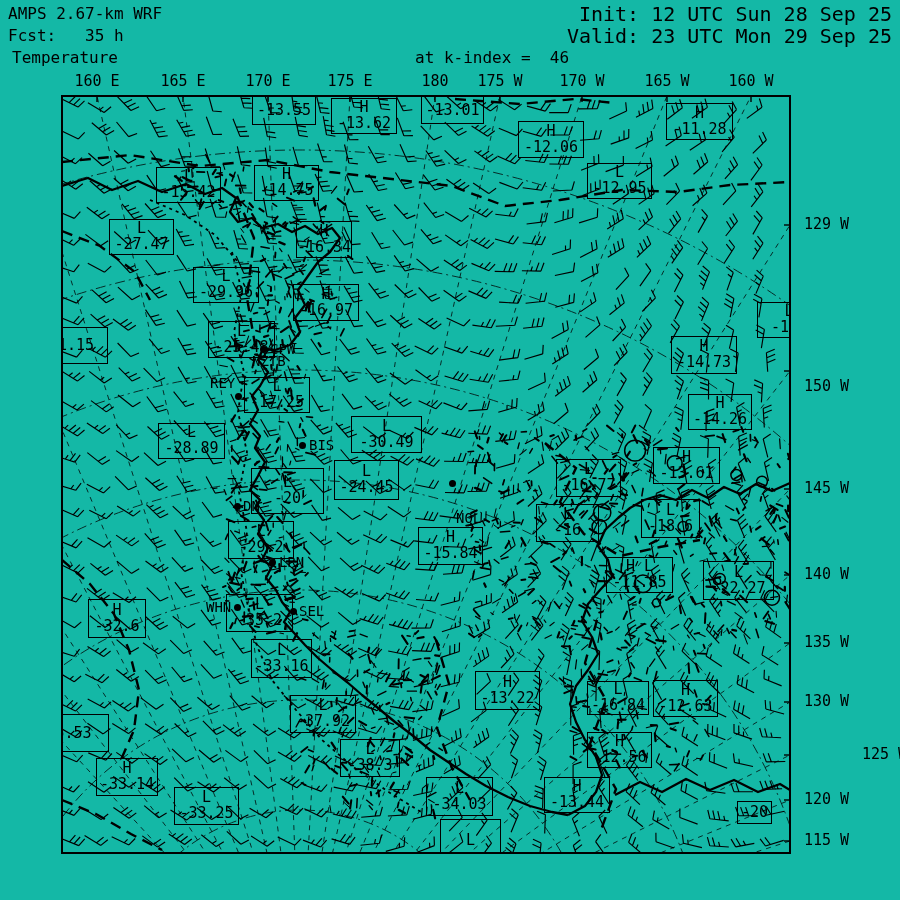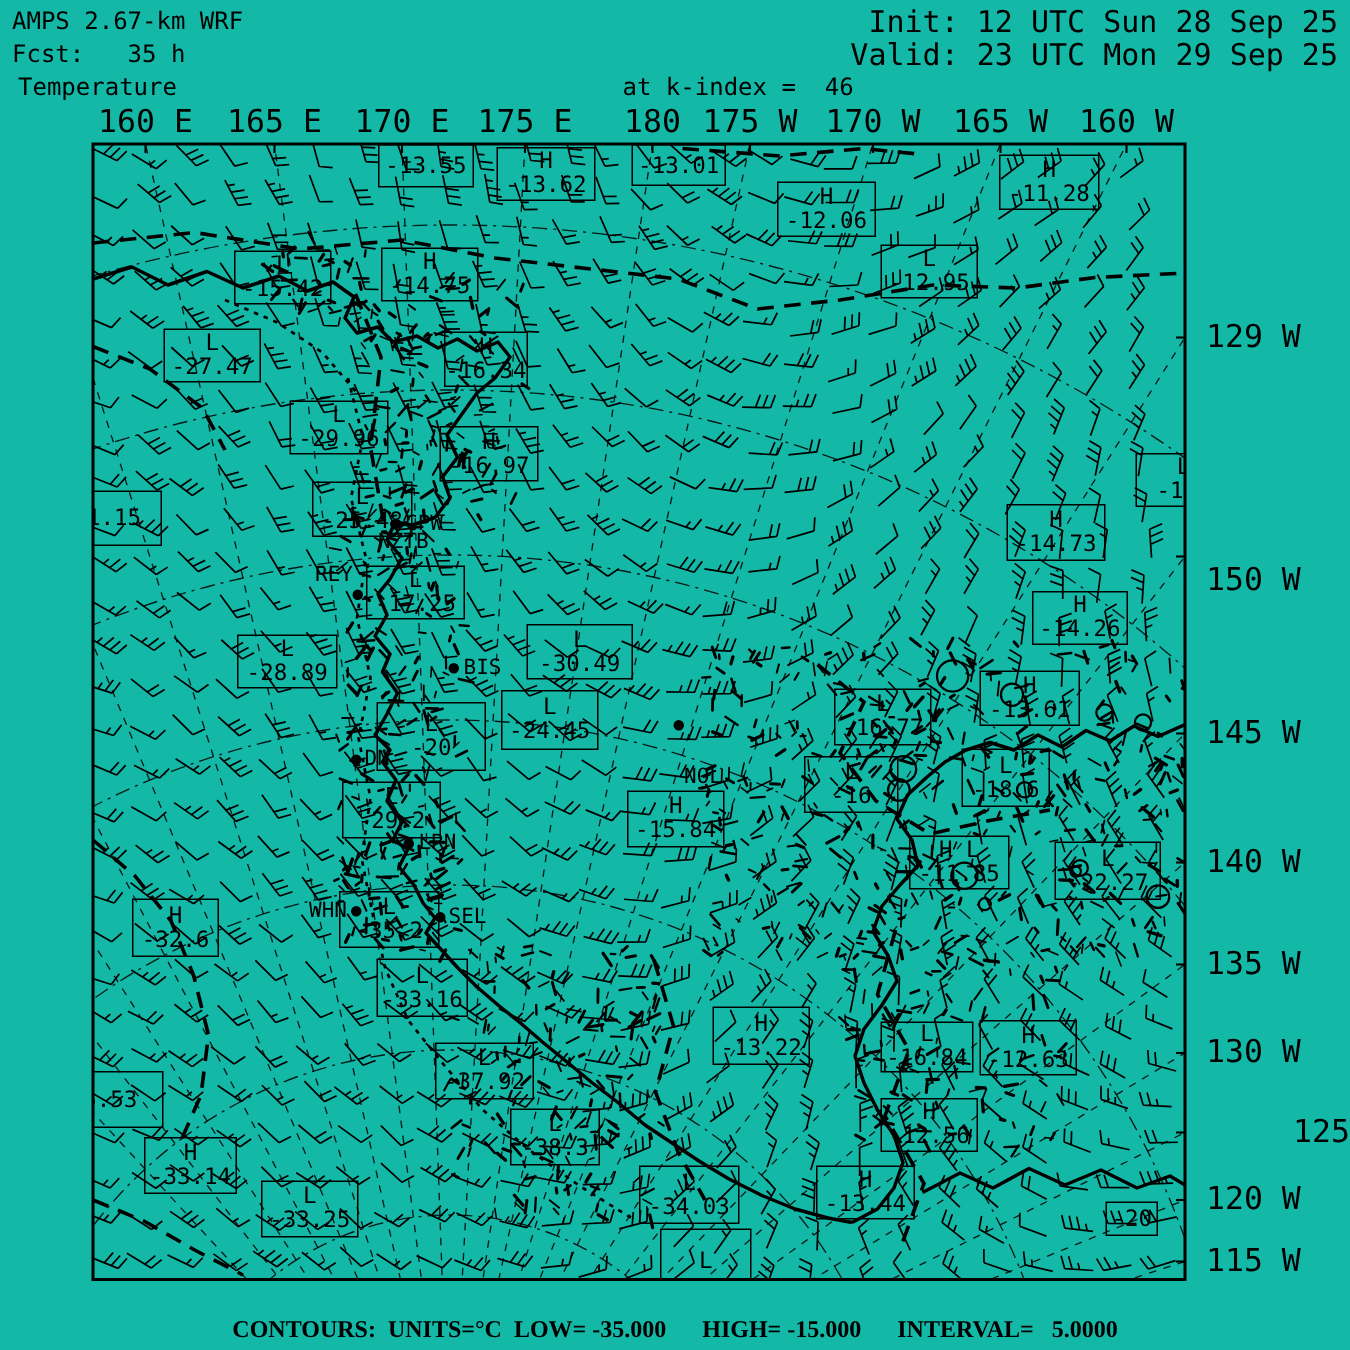--- a/index.html
+++ b/index.html
@@ -8,21 +8,21 @@
   .hdr{position:absolute;font-size:16px;line-height:20px;white-space:pre;}
   .hdr-right{position:absolute;font-size:20px;line-height:20px;white-space:pre;text-align:right;right:8px;}
   #map-svg{position:absolute;left:0;top:0;}
   #overlay{position:absolute;left:62px;top:96px;width:728px;height:757px;overflow:hidden;}
   .hl-box{position:absolute;border:1.4px solid #000;display:flex;flex-direction:column;
           align-items:center;justify-content:center;background:transparent;}
   .hl-letter{font-size:15px;line-height:15px;white-space:pre;}
   .hl-value{font-size:15px;line-height:17px;white-space:pre;}
   .station-dot{position:absolute;width:7px;height:7px;background:#000;border-radius:50%;}
   .station-label{position:absolute;font-size:14px;line-height:14px;white-space:pre;}
-  .tick-label{position:absolute;font-size:21px;line-height:15px;white-space:pre;}
+  .tick-label{position:absolute;font-size:15px;line-height:15px;white-space:pre;}
   .tick-label.top{transform:translateX(-50%);}
   .footer{position:absolute;left:50%;transform:translateX(-50%);top:878px;
           font-family:"Liberation Serif",serif;font-weight:bold;font-size:16px;white-space:pre;}
 </style>
 </head>
 <body>
 
 <div class="page">
   <div class="hdr" style="left:8px;top:4px;">AMPS 2.67-km WRF</div>
   <div class="hdr" style="left:8px;top:26px;">Fcst:   35 h</div>
@@ -2156,14 +2156,13 @@
       <div class="station-dot" style="left: 171.5px; top: 406.5px;"></div>
       <span class="station-label" style="left: 181px; top: 403px;">DN</span>
       <div class="station-dot" style="left: 206.5px; top: 462.5px;"></div>
       <span class="station-label" style="left: 217px; top: 459px;">LRN</span>
       <div class="station-dot" style="left: 171.5px; top: 507.5px;"></div>
       <span class="station-label" style="left: 144px; top: 504px;">WHN</span>
       <div class="station-dot" style="left: 227.5px; top: 511.5px;"></div>
       <span class="station-label" style="left: 237px; top: 508px;">SEL</span>
     </div>
 
-  <div class="footer">CONTOURS:  UNITS=°C  LOW= -35.000      HIGH= -15.000      INTERVAL=   5.0000</div>
 </div>
 
 </body></html>

